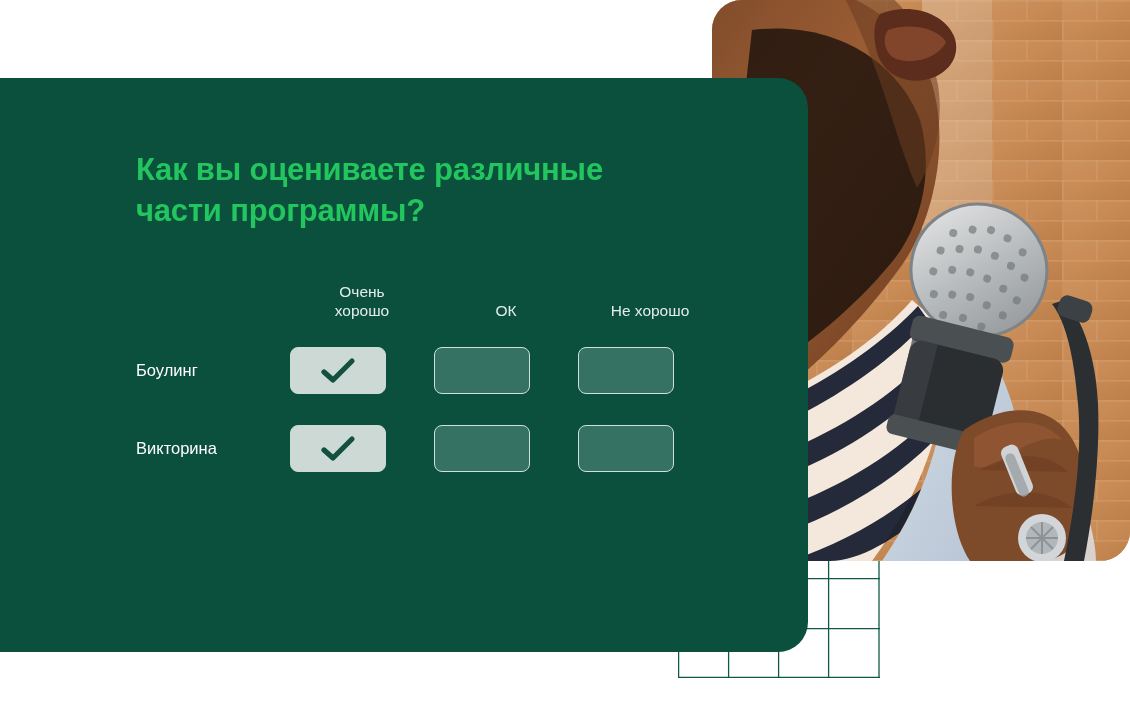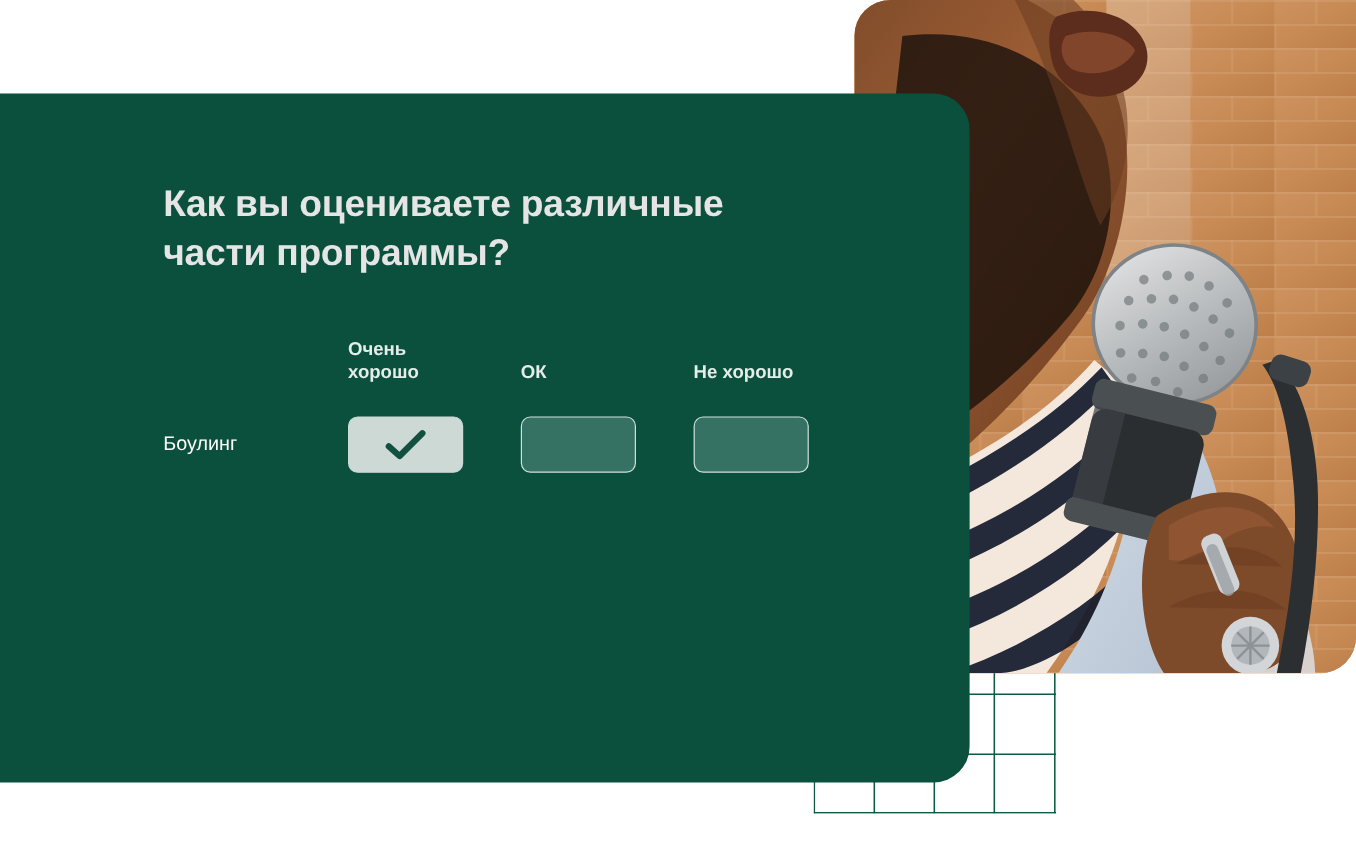--- a/index.html
+++ b/index.html
@@ -61,21 +61,21 @@
 
   .card-inner {
     position: absolute;
     left: 176px;   
     top: 72px;
     right: 40px;
     bottom: 0;
   }
 
   .title {
-    color: #e5e5e5;
+    color: #22c55e;
     font-size: 31px;
     line-height: 1.32;
     font-weight: bold;
     letter-spacing: -0.2px;
     max-width: 560px;
     margin-bottom: 0;
   }
 
   
   .matrix {
@@ -85,23 +85,23 @@
   }
 
   .matrix col.c-label { width: 154px; }
   .matrix col.c-opt   { width: 144px; }
 
   .matrix th.corner { width: 154px; }
 
   .matrix th.opt-head {
     color: #e4edea;
     font-size: 15.5px;
-    font-weight: bold;
+    font-weight: normal;
     line-height: 1.25;
-    text-align: left;
+    text-align: center;
     vertical-align: bottom;
     padding: 0 0 11px 0;
     height: 52px;
     white-space: pre-line;
     margin-top: 16px;
   }
 
   .matrix td.row-label {
     color: #ffffff;
     font-size: 16.5px;
@@ -315,19 +315,39 @@
               </div>
             </td>
             <td class="cell">
               <div class="chk off">
                 
               </div>
             </td>
           </tr>
 
 
+          <tr>
+            <td class="row-label">Викторина</td>
+            <td class="cell">
+              <div class="chk on">
+                <svg class="tick" width="36" height="28" viewBox="0 0 36 28" fill="none" xmlns="http://www.w3.org/2000/svg">
+                  <path d="M4 15 L13 23 L32 4" stroke="#12503f" stroke-width="5.2" stroke-linecap="round" stroke-linejoin="round"></path>
+                </svg>
+              </div>
+            </td>
+            <td class="cell">
+              <div class="chk off">
+                
+              </div>
+            </td>
+            <td class="cell">
+              <div class="chk off">
+                
+              </div>
+            </td>
+          </tr>
         </tbody>
       </table>
 
     </div>
   </div>
 
 </div>
 
 </body></html>

